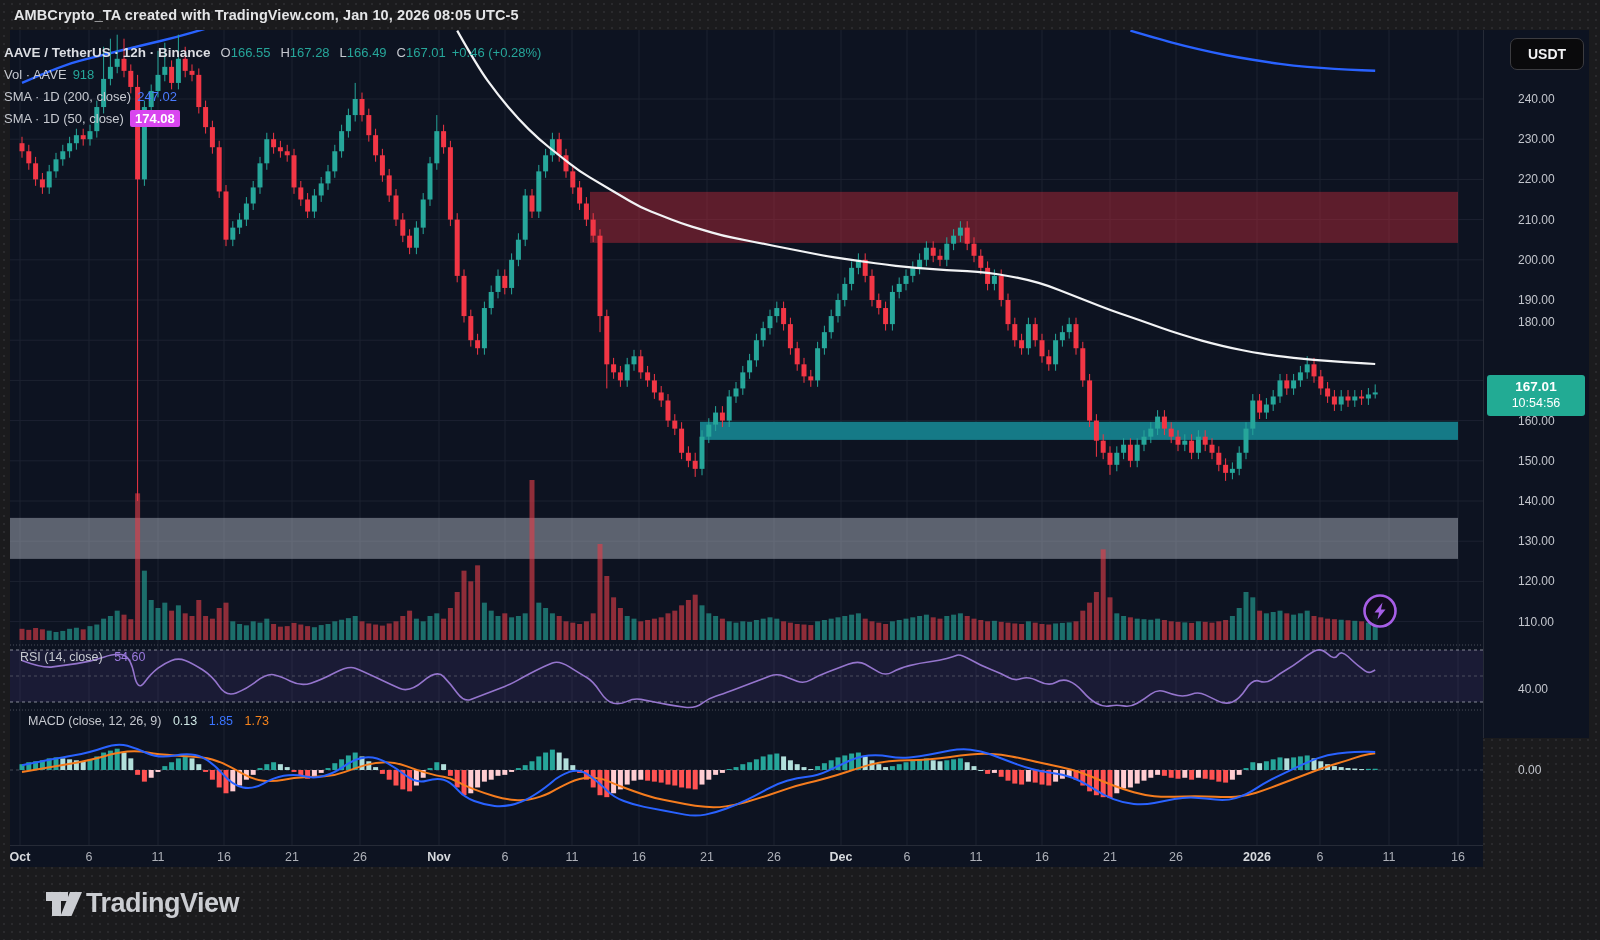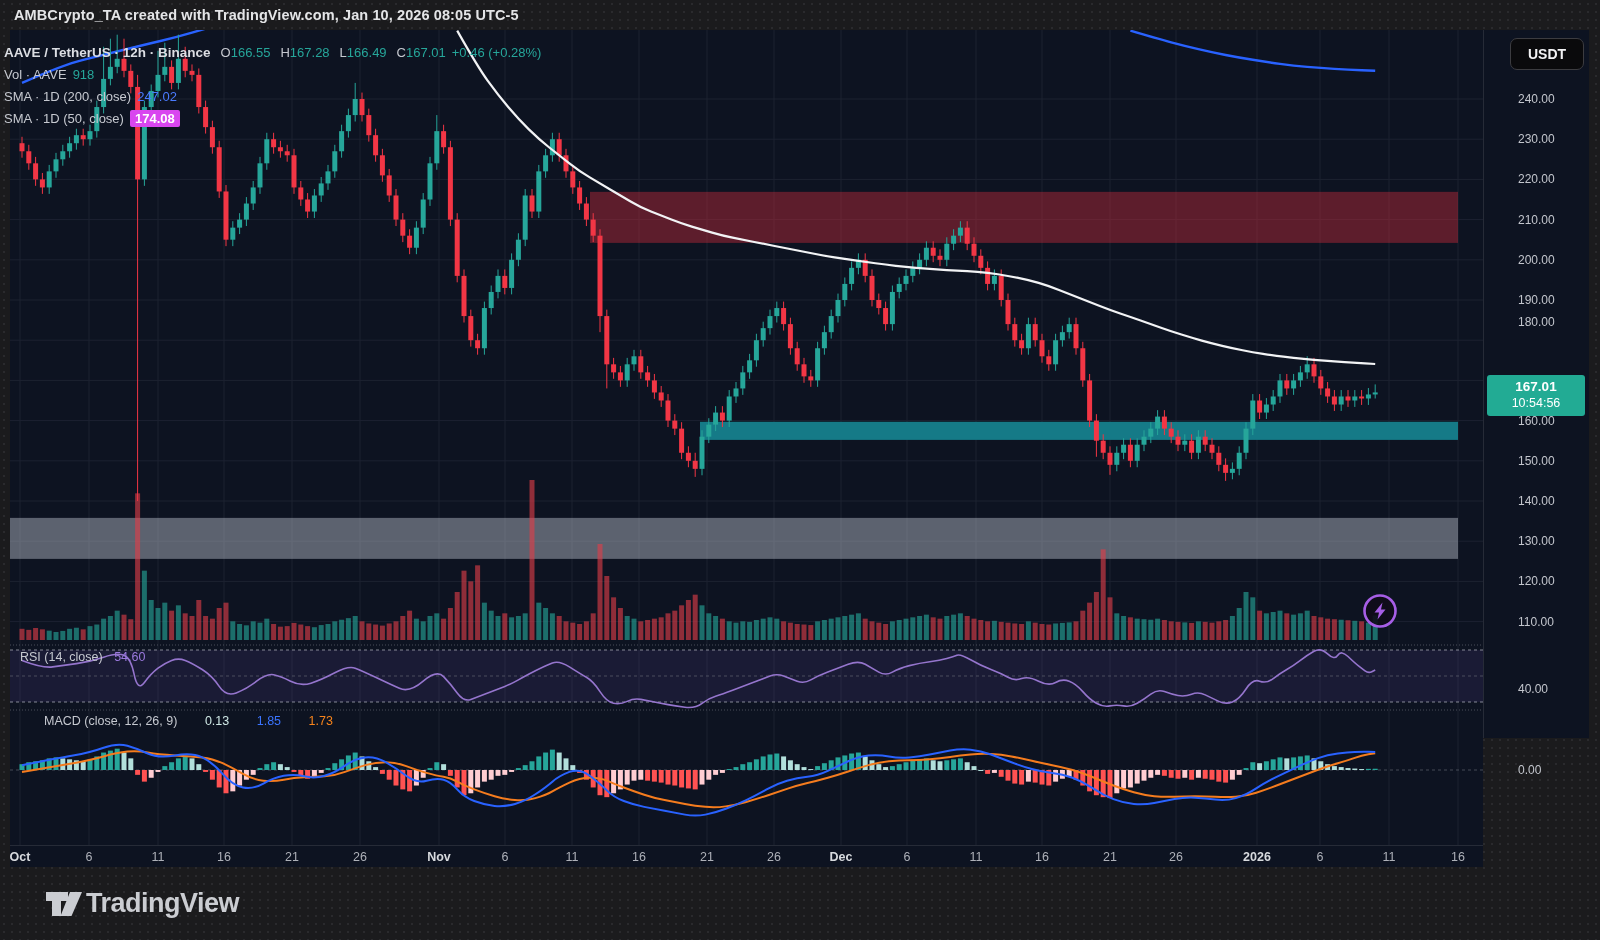--- a/index.html
+++ b/index.html
@@ -15,21 +15,21 @@
   .legend{position:absolute;left:10px;z-index:4;white-space:nowrap;font-size:13px;color:#cfd3da;}
   .lg-row{height:22px;display:flex;align-items:center;gap:6px;}
   .lg-sym{font-size:13.5px;font-weight:600;color:#dcdee3;}
   .lg-letter{color:#c6c9d0;margin-left:4px;}
   .lg-up{color:#26a69a;}
   .lg-blue{color:#4a7bff;}
   .lg-badge{background:#d946ef;color:#fff;font-weight:bold;padding:1px 5px;border-radius:2px;}
   .lg-dim{color:#c6c9d0;}
   .pane-legend{position:absolute;z-index:4;font-size:12.5px;color:#c6c9d0;white-space:nowrap;}
   .rsi-val{color:#9b79de;margin-left:8px;}
-  .macd-vals span{margin-left:24px;}
+  .macd-vals span{margin-left:8px;}
   .v-hist{color:#cfe8e5;}
   .v-macd{color:#3b74ff;}
   .v-sig{color:#f7841c;}
   .price-axis{position:absolute;left:1483px;top:30px;width:105px;height:708px;background:#0d1321;
               border-left:1px solid #262b37;z-index:2;}
   .pa-label{position:absolute;left:34px;transform:translateY(-50%);font-size:12px;color:#c3c6cd;}
   .usdt-btn{position:absolute;left:26px;top:8px;width:72px;height:30px;background:#0a0a0c;
             border:1px solid #3c3c40;border-radius:7px;color:#f2f2f4;font-size:14px;font-weight:bold;
             display:flex;align-items:center;justify-content:center;}
   .price-tag{position:absolute;left:3px;top:345px;width:98px;background:#22ab94;border-radius:3px;

